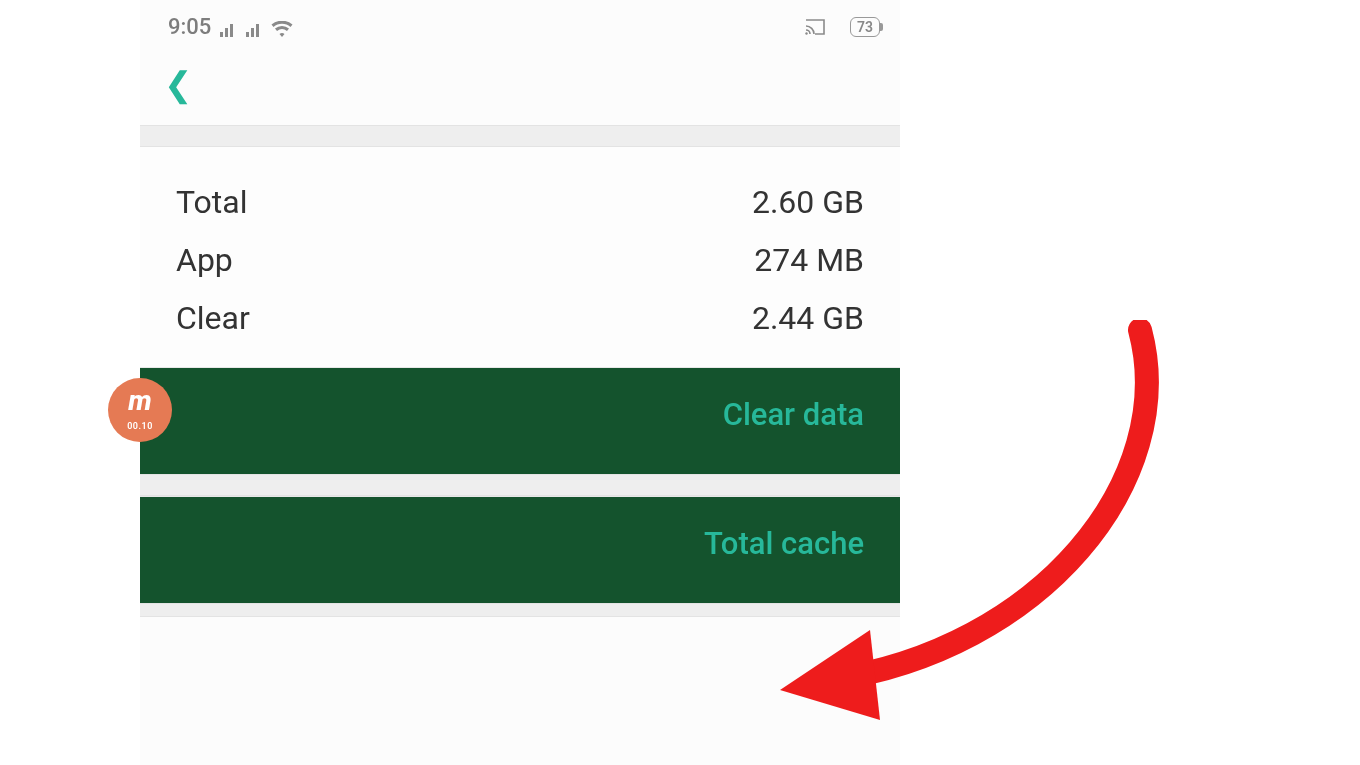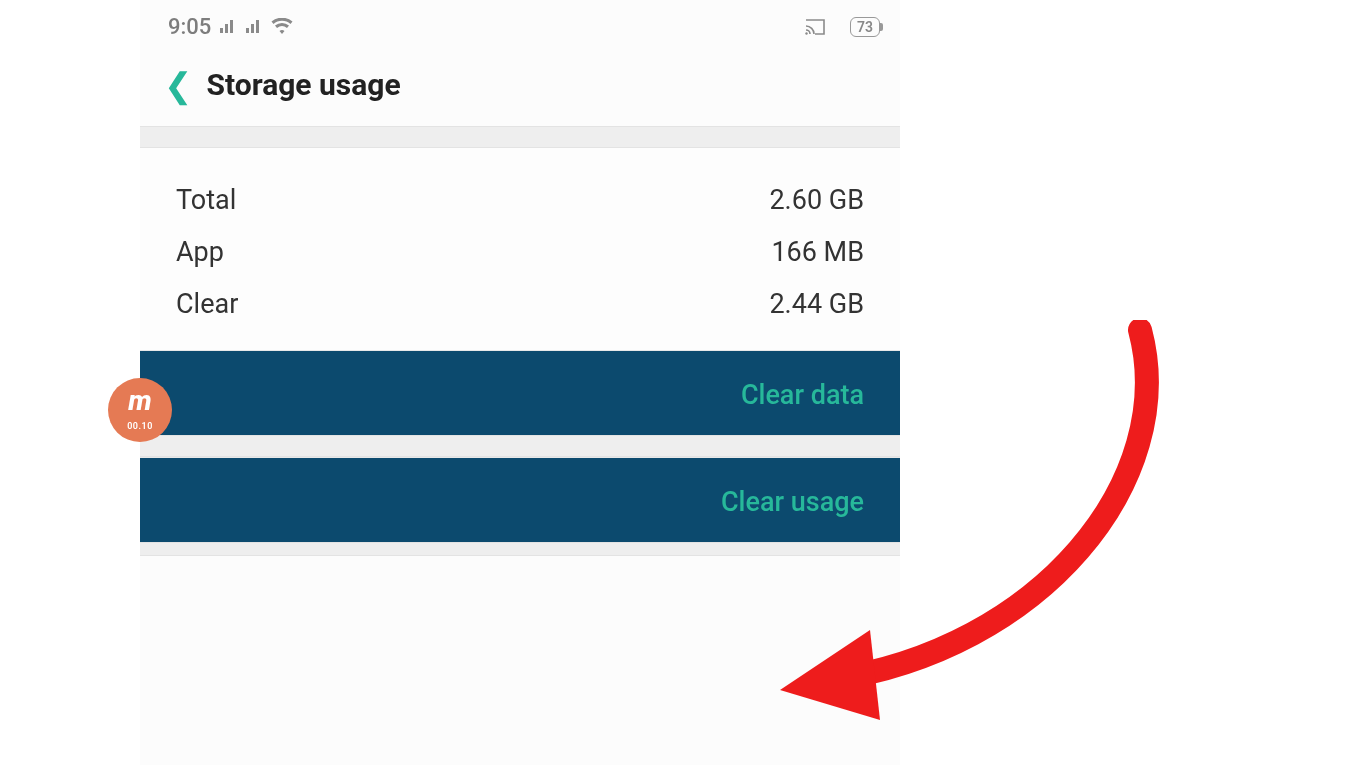--- a/index.html
+++ b/index.html
@@ -22,21 +22,21 @@
   }
   .status-bar {
     display: flex;
     justify-content: space-between;
     align-items: center;
     padding: 14px 20px 10px 28px;
     font-size: 22px;
     color: #7d7d7d;
     font-weight: 500;
   }
-  .status-left { display: flex; align-items: center; gap: 8px; }
+  .status-left { display: flex; align-items: flex-end; gap: 8px; }
   .status-right { display: flex; align-items: center; gap: 24px; }
   .signal-icon svg, .wifi-icon svg, .cast-icon svg { display: block; }
   .battery {
     border: 1.5px solid #999;
     border-radius: 6px;
     padding: 1px 6px;
     font-size: 14px;
     color: #888;
     font-weight: 600;
     position: relative;
@@ -75,32 +75,32 @@
   }
   .section {
     background: #fdfdfd;
     padding: 26px 36px 20px 36px;
   }
   .row {
     display: flex;
     justify-content: space-between;
     align-items: center;
     padding: 10px 0;
-    font-size: 27px;
+    font-size: 32px;
     color: #333;
   }
   .row .label { color: #333; }
   .row .value { color: #333; }
   .action-row {
     text-align: right;
-    padding: 28px 36px 24px 36px;
-    font-size: 27px;
+    padding: 28px 36px 41px 36px;
+    font-size: 31px;
     color: #27b89a;
     font-weight: 500;
-    background: #0c4a6e;
+    background: #14532d;
   }
   .thin-divider {
     height: 1px;
     background: #e8e8e8;
     margin: 0 0;
   }
   .overlay-badge {
     position: absolute;
     left: -32px;
     top: 378px;
@@ -164,46 +164,45 @@
             <path fill="none" stroke="#8a8a8a" stroke-width="1.6" d="M2 2h18v14h-9M2 8a8 8 0 018 8M2 12a4 4 0 014 4"></path>
             <circle cx="2.5" cy="15.5" r="1.2" fill="#8a8a8a"></circle>
           </svg>
       </span>
       <span class="battery">73</span>
     </div>
   </div>
 
   <div class="header">
     <span class="back-chevron">❮</span>
-    <span class="page-title">Storage usage</span>
   </div>
 
   <div class="divider-thick"></div>
 
   <div class="section">
     <div class="row">
       <span class="label">Total</span>
       <span class="value">2.60 GB</span>
     </div>
     <div class="row">
       <span class="label">App</span>
-      <span class="value">166 MB</span>
+      <span class="value">274 MB</span>
     </div>
     <div class="row">
       <span class="label">Clear</span>
       <span class="value">2.44 GB</span>
     </div>
   </div>
   <div class="thin-divider"></div>
   <div class="action-row">Clear data</div>
 
   <div class="divider-thick"></div>
 
   <div class="thin-divider"></div>
-  <div class="action-row">Clear usage</div>
+  <div class="action-row">Total cache</div>
   <div class="divider-thick" style="height:14px"></div>
 
   <div class="overlay-badge">
     <span>m</span>
     <span class="sub">00.10</span>
   </div>
 
 </div>
 
 <svg class="annotation-arrow" viewBox="0 0 460 420">

